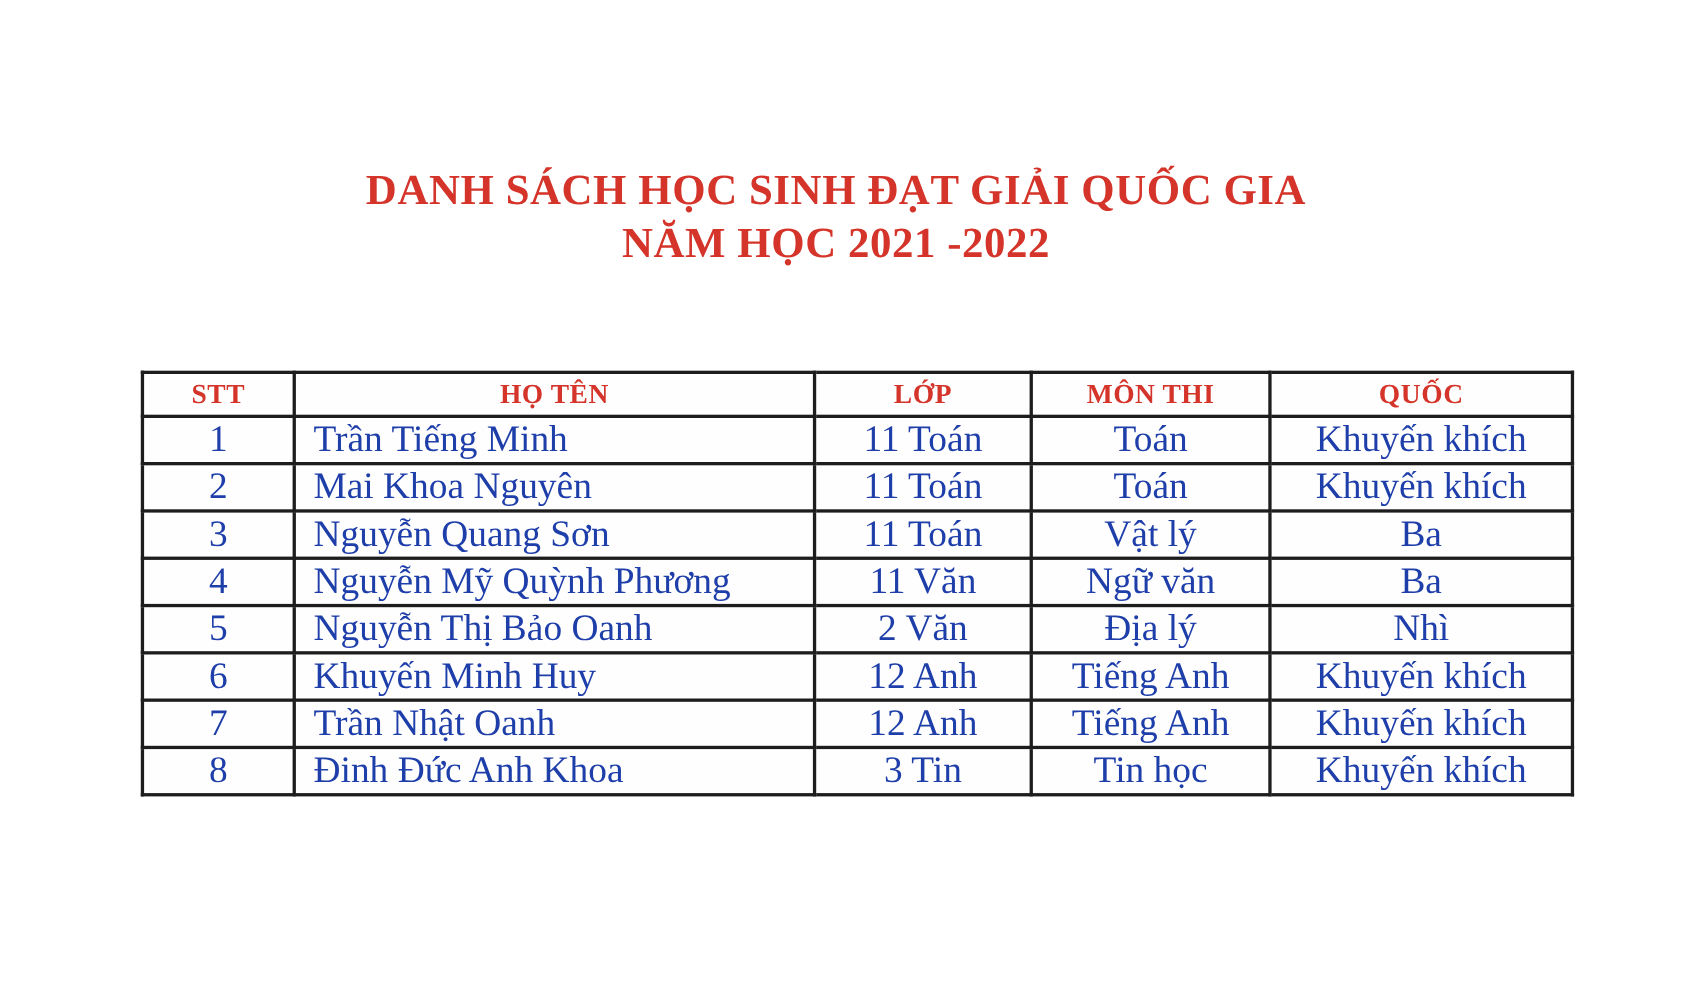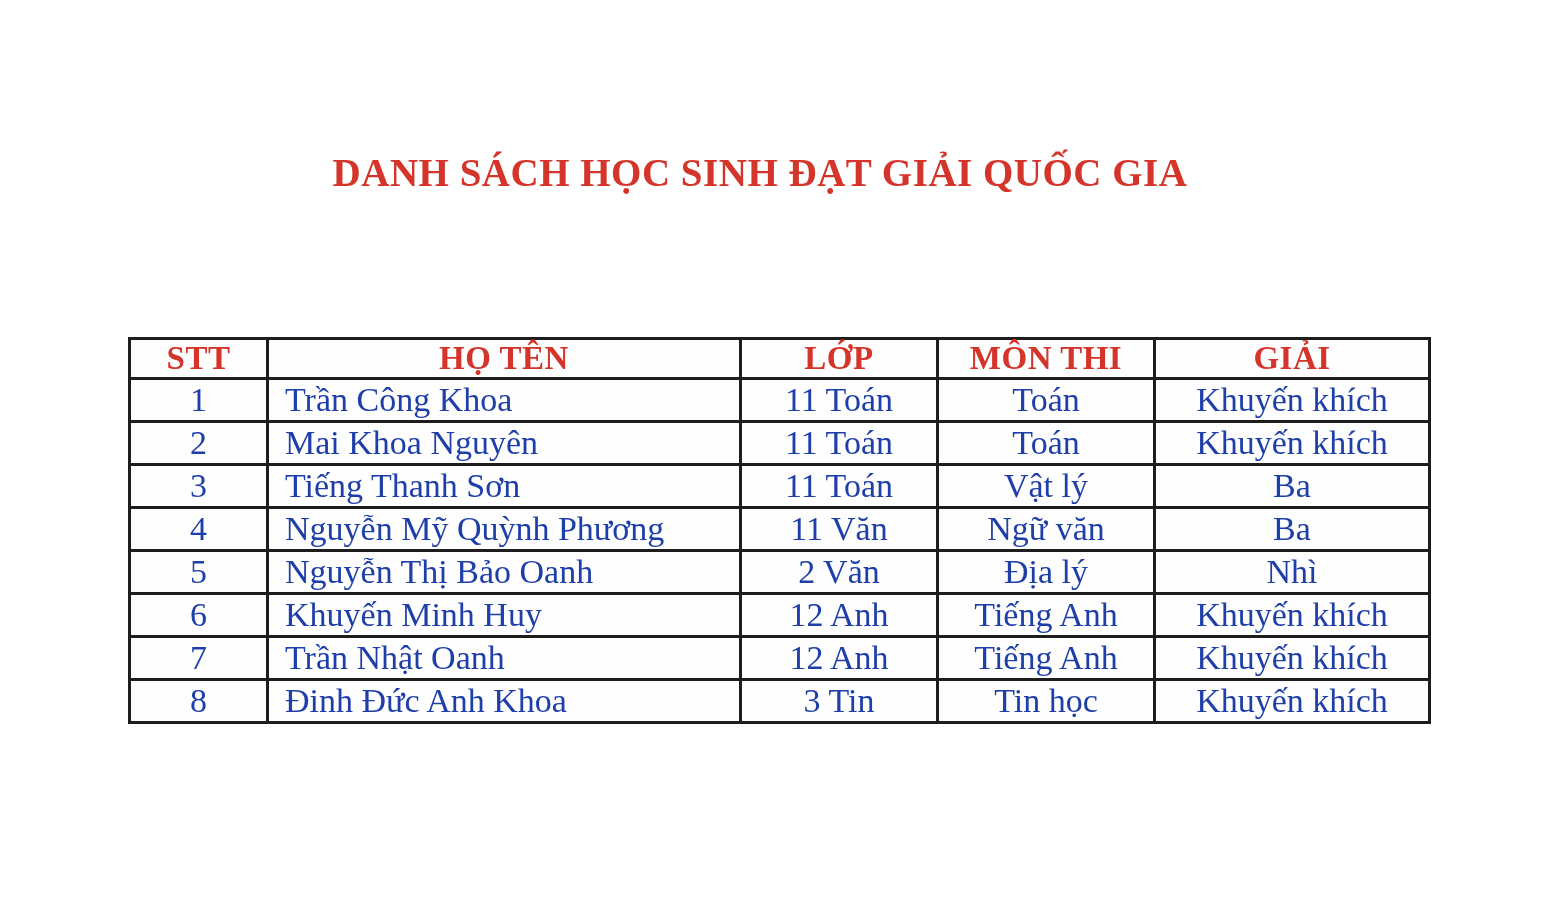--- a/index.html
+++ b/index.html
@@ -43,21 +43,21 @@
   .results th, .results td {
     border: 3px solid var(--border-black, #1d1d1d);
     padding: 0;
     vertical-align: middle;
     overflow: visible;
   }
   .results th {
     height: 40px;
     color: var(--title-red, #d4342a);
     font-weight: 700;
-    font-size: 33px;
+    font-size: 25px;
     text-align: center;
     letter-spacing: 0.5px;
   }
   .results td {
     height: 43px;
     color: var(--body-blue, #1e3ea9);
     font-weight: 400;
     font-size: 34px;
     text-align: center;
     line-height: 1;
@@ -67,57 +67,58 @@
     padding-left: 16px;
   }
 </style>
 </head>
 <body>
 
 <div class="page">
 
   <div class="title-block">
     <div>DANH SÁCH HỌC SINH ĐẠT GIẢI QUỐC GIA</div>
+    <div>NĂM HỌC 2021 -2022</div>
   </div>
 
   <table class="results">
     <colgroup>
       <col style="width:138px">
       <col style="width:473px">
       <col style="width:197px">
       <col style="width:217px">
       <col style="width:275px">
     </colgroup>
     <thead>
       <tr>
         <th>STT</th>
         <th>HỌ TÊN</th>
         <th>LỚP</th>
         <th>MÔN THI</th>
-        <th>GIẢI</th>
+        <th>QUỐC</th>
       </tr>
     </thead>
     <tbody>
       <tr>
         <td>1</td>
-        <td class="name-cell">Trần Công Khoa</td>
+        <td class="name-cell">Trần Tiếng Minh</td>
         <td>11 Toán</td>
         <td>Toán</td>
         <td>Khuyến khích</td>
       </tr>
       <tr>
         <td>2</td>
         <td class="name-cell">Mai Khoa Nguyên</td>
         <td>11 Toán</td>
         <td>Toán</td>
         <td>Khuyến khích</td>
       </tr>
       <tr>
         <td>3</td>
-        <td class="name-cell">Tiếng Thanh Sơn</td>
+        <td class="name-cell">Nguyễn Quang Sơn</td>
         <td>11 Toán</td>
         <td>Vật lý</td>
         <td>Ba</td>
       </tr>
       <tr>
         <td>4</td>
         <td class="name-cell">Nguyễn Mỹ Quỳnh Phương</td>
         <td>11 Văn</td>
         <td>Ngữ văn</td>
         <td>Ba</td>

